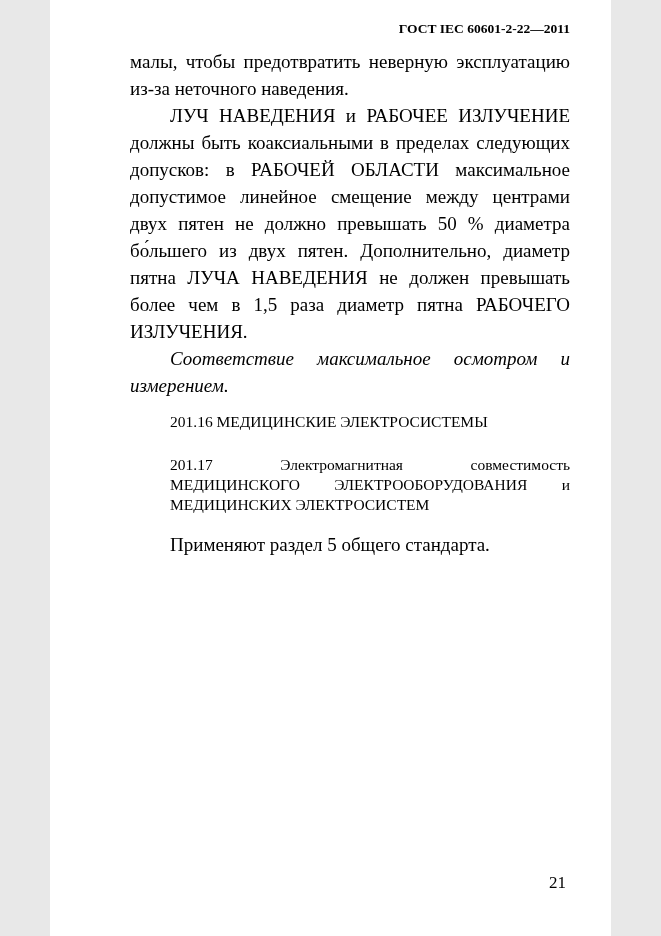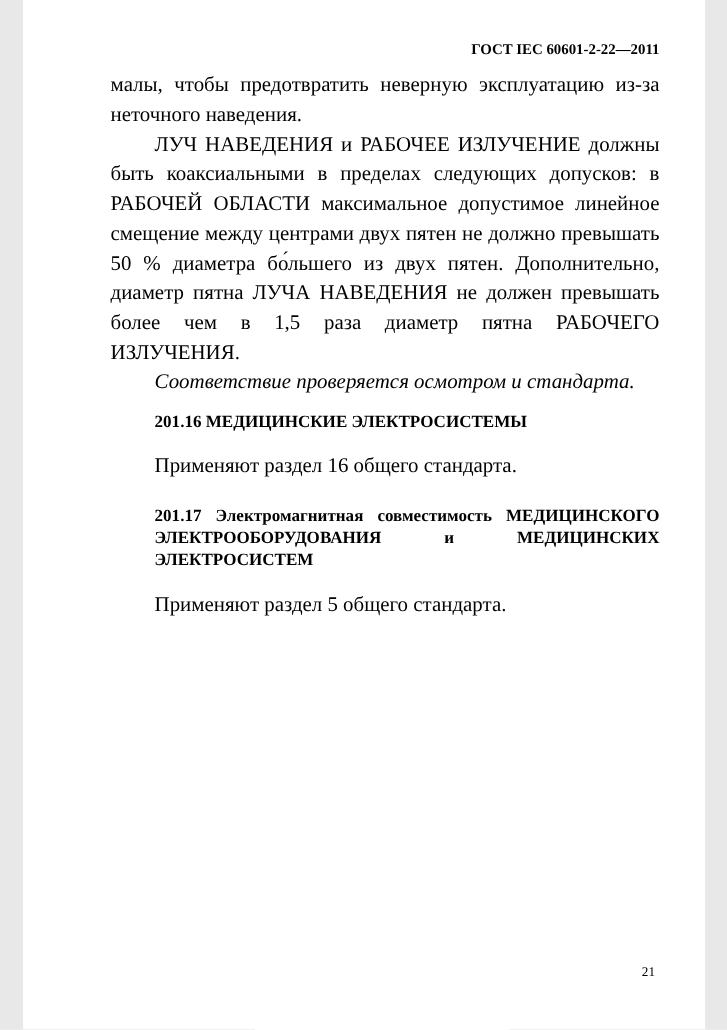--- a/index.html
+++ b/index.html
@@ -1,81 +1,80 @@
 <!DOCTYPE html>
 <html><head>
 <meta charset="utf-8">
 <style>
   html, body { margin: 0; padding: 0; background: #e8e8e8; }
   .page {
-    width: 620px;
+    width: 561px;
     height: 936px;
     margin: 0 auto;
     background: #ffffff;
     color: #000000;
     font-family: "Liberation Serif", serif;
     position: relative;
     box-sizing: border-box;
-    padding: 36px 41px 0 80px;
+    padding: 20px 41px 0 80px;
     overflow: hidden;
   }
   .running-header {
     text-align: right;
     font-weight: bold;
     font-size: 13.5px;
     line-height: 18px;
     margin-bottom: 10px;
   }
   .body-text p {
     margin: 0;
     font-size: 19px;
     line-height: 27px;
     text-align: justify;
   }
   .indent { text-indent: 40px; }
   .italic { font-style: italic; }
   .heading {
     font-size: 15.5px;
-    font-weight: bold;
+    font-weight: normal;
     line-height: 21px;
     margin: 12px 0 16px 40px;
     text-align: left;
   }
   .heading-justify {
     text-align: justify;
     text-align-last: left;
     line-height: 20px;
     margin: 23px 0 16px 40px;
   }
   .page-number {
     position: absolute;
     right: 45px;
     bottom: 44px;
-    font-size: 12px;
+    font-size: 17px;
     line-height: 18px;
   }
 </style>
 </head>
 <body>
 
 <div class="page">
 
   <div class="running-header">ГОСТ IEC 60601-2-22—2011</div>
 
   <div class="body-text">
 
     <p>малы, чтобы предотвратить неверную эксплуатацию из-за неточного наведения.</p>
 
     <p class="indent">ЛУЧ НАВЕДЕНИЯ и РАБОЧЕЕ ИЗЛУЧЕНИЕ должны быть коаксиальными в пределах следующих допусков: в РАБОЧЕЙ ОБЛАСТИ максимальное допустимое линейное смещение между центрами двух пятен не должно превышать 50 % диаметра бо́льшего из двух пятен. Дополнительно, диаметр пятна ЛУЧА НАВЕДЕНИЯ не должен превышать более чем в 1,5 раза диаметр пятна РАБОЧЕГО ИЗЛУЧЕНИЯ.</p>
 
-    <p class="indent italic">Соответствие проверяется осмотром и стандарта.</p>
+    <p class="indent italic">Соответствие максимальное осмотром и измерением.</p>
 
     <h2 class="heading">201.16 МЕДИЦИНСКИЕ ЭЛЕКТРОСИСТЕМЫ</h2>
 
-    <p class="indent">Применяют раздел 16 общего  стандарта.</p>
 
     <h2 class="heading heading-justify">201.17 Электромагнитная совместимость МЕДИЦИНСКОГО ЭЛЕКТРООБОРУДОВАНИЯ и МЕДИЦИНСКИХ ЭЛЕКТРОСИСТЕМ</h2>
 
     <p class="indent">Применяют раздел 5 общего  стандарта.</p>
 
   </div>
 
   <div class="page-number">21</div>
 
 </div>

